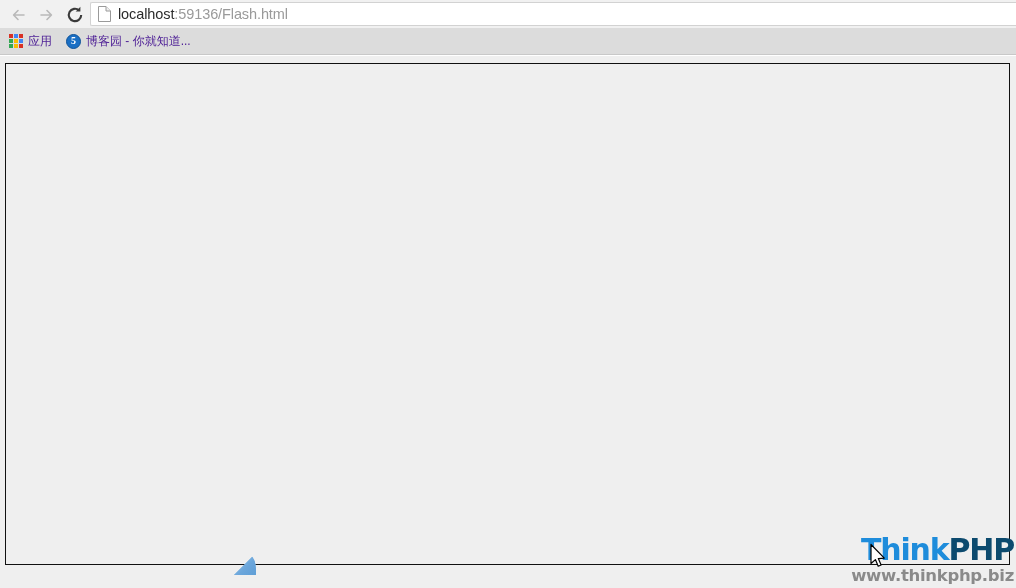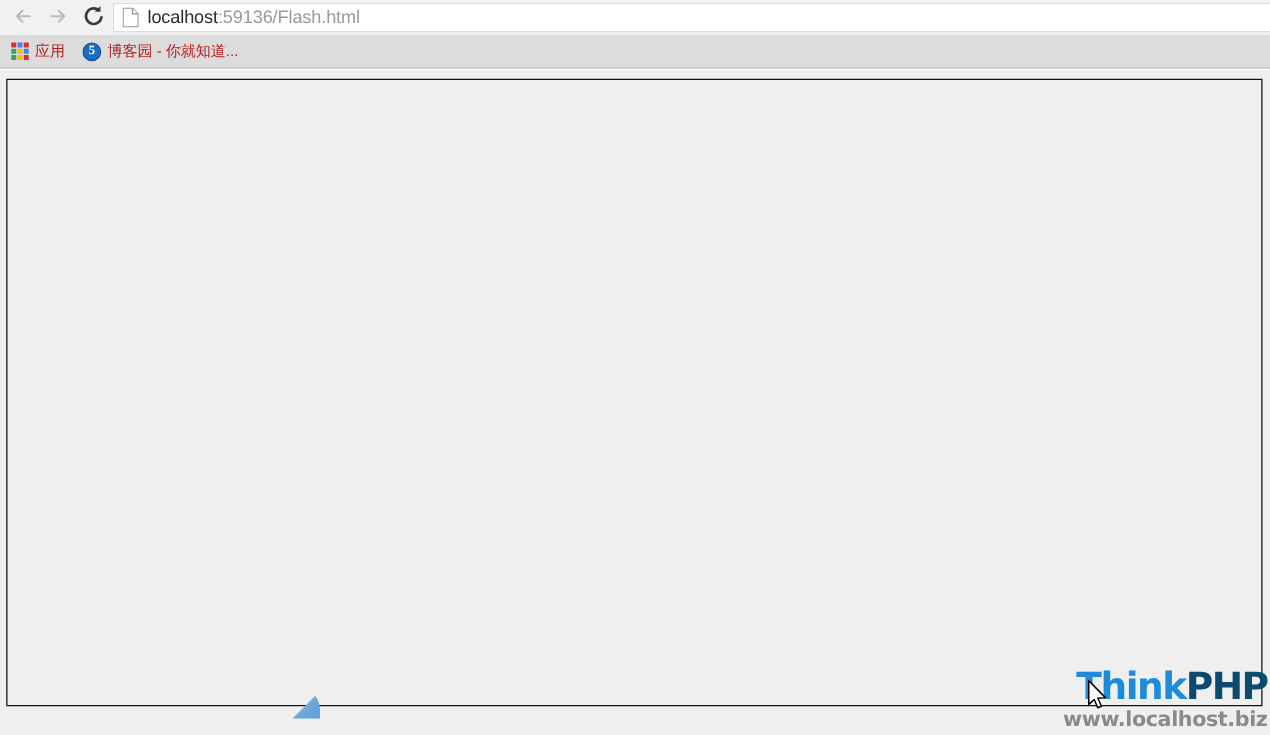--- a/index.html
+++ b/index.html
@@ -22,21 +22,21 @@
     background: #ffffff;
   }
 
   
   .toolbar {
     position: absolute;
     left: 0; top: 0;
     width: 1016px; height: 28px;
     background: #f1f1f1;
     display: flex;
-    align-items: flex-start;
+    align-items: flex-end;
   }
 
   .nav-btn {
     width: 26px;
     height: 26px;
     display: flex;
     align-items: center;
     justify-content: center;
     flex: 0 0 auto;
   }
@@ -91,21 +91,21 @@
     display: flex;
     align-items: center;
     height: 20px;
     padding: 0 6px;
     margin-left: 2px;
     border-radius: 2px;
     flex: 0 0 auto;
   }
   .bm-label {
     font-size: 12px;
-    color: #b91c1c;
+    color: #4c1d95;
     white-space: nowrap;
     line-height: 14px;
   }
 
   
   .apps-grid {
     display: grid;
     grid-template-columns: repeat(3, 4px);
     grid-template-rows: repeat(3, 4px);
     gap: 1px;
@@ -299,21 +299,21 @@
 
   <div class="viewport">
 
     <div class="content-box">
       <span></span>
       <div class="blue-arc"></div>
     </div>
 
     <div class="watermark">
       <div class="wm-logo"><span class="wm-think">Think</span><span class="wm-php">PHP</span></div>
-      <div class="wm-url">www.localhost.biz</div>
+      <div class="wm-url">www.thinkphp.biz</div>
     </div>
 
     <svg class="cursor" width="22" height="28" viewBox="0 0 22 28">
       <path d="M2 1.5 L2 20.5 L6.4 16.6 L9.2 23.2 L12.1 22 L9.3 15.6 L15.3 15.1 Z" fill="#ffffff" stroke="#000000" stroke-width="1.2" stroke-linejoin="round"></path>
     </svg>
 
   </div>
 </div>
 
 </body></html>

